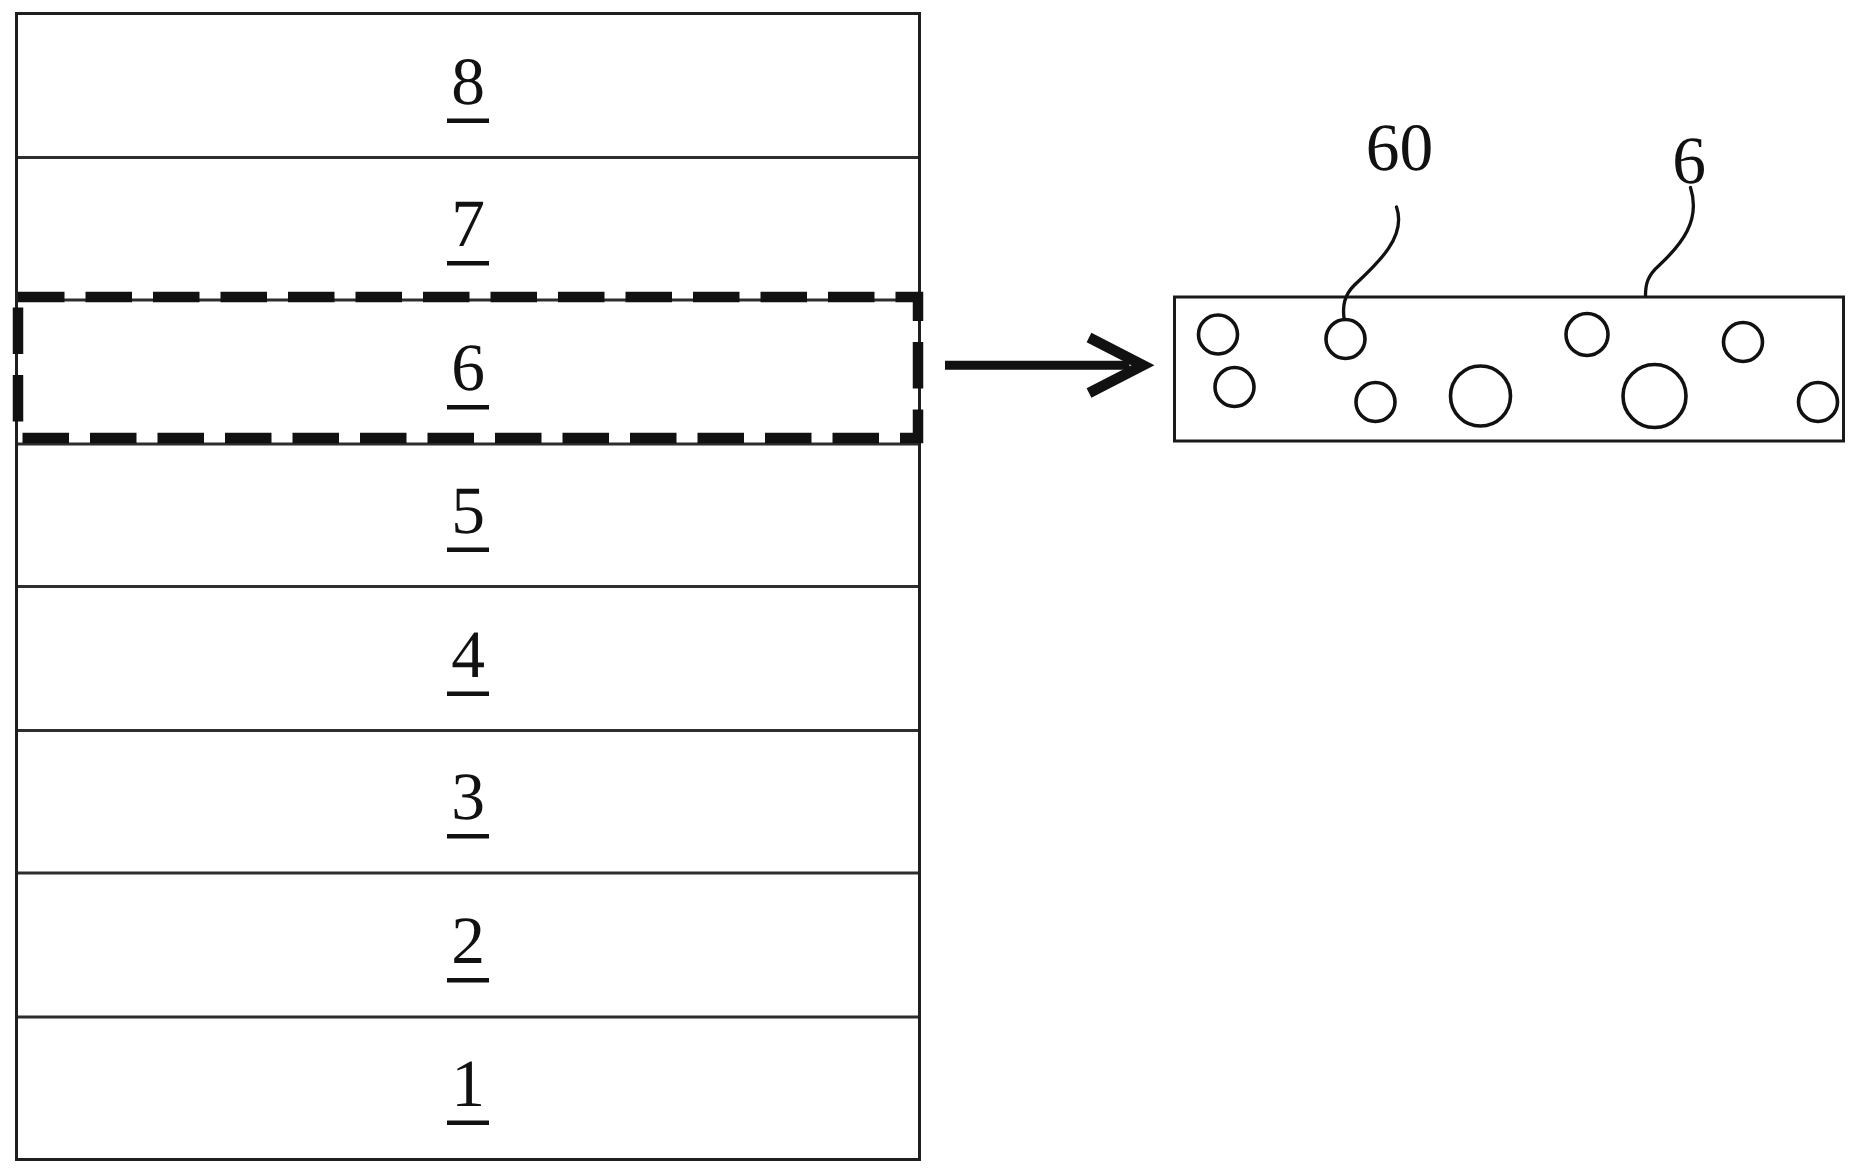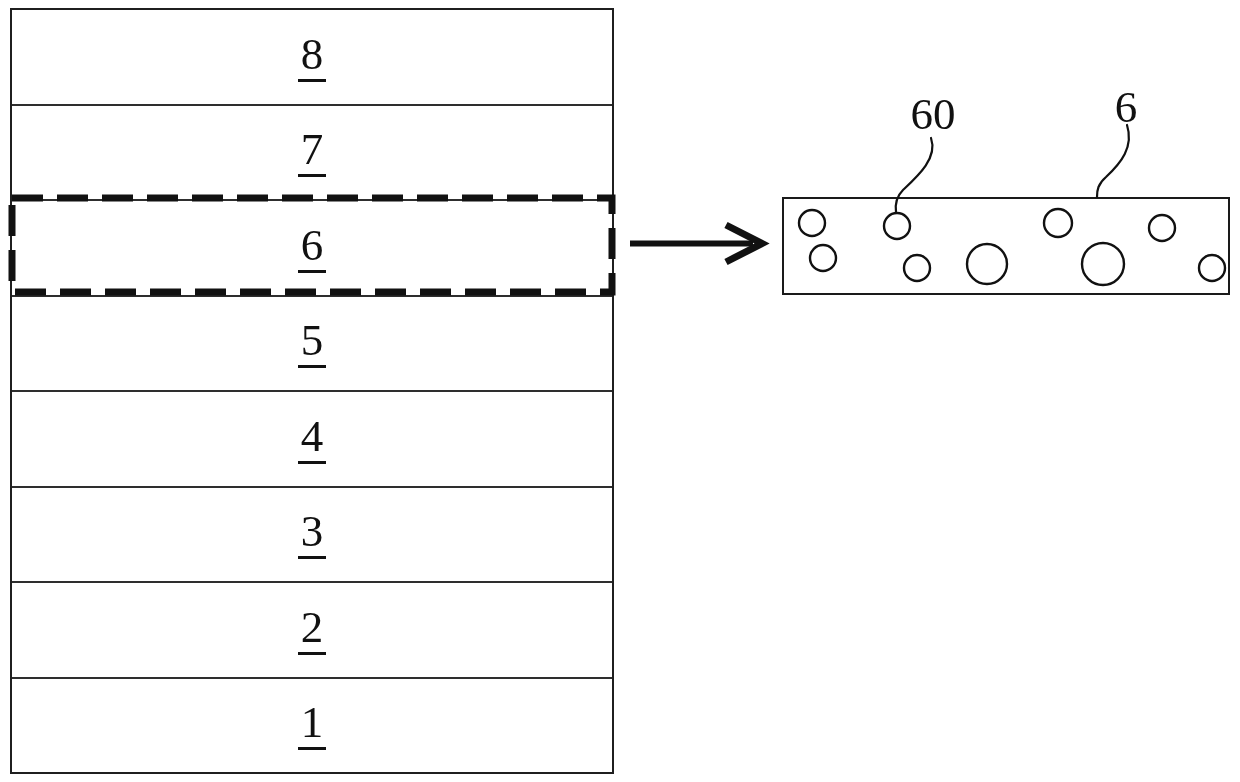--- a/index.html
+++ b/index.html
@@ -53,21 +53,21 @@
     height: 782px;
   }
   
   .ref-label {
     position: absolute;
     font-size: 45px;
     line-height: 1;
     color: #111111;
     text-align: center;
   }
-  #label-60 { left: 903px; top: 92px; width: 60px; }
+  #label-60 { left: 903px; top: 76px; width: 60px; }
   #label-6  { left: 1106px; top: 85px; width: 40px; }
 </style>
 </head>
 <body>
 
 <div id="canvas">
 
   <div id="stack">
     <div class="layer">
       <span class="layer-num">8</span>

